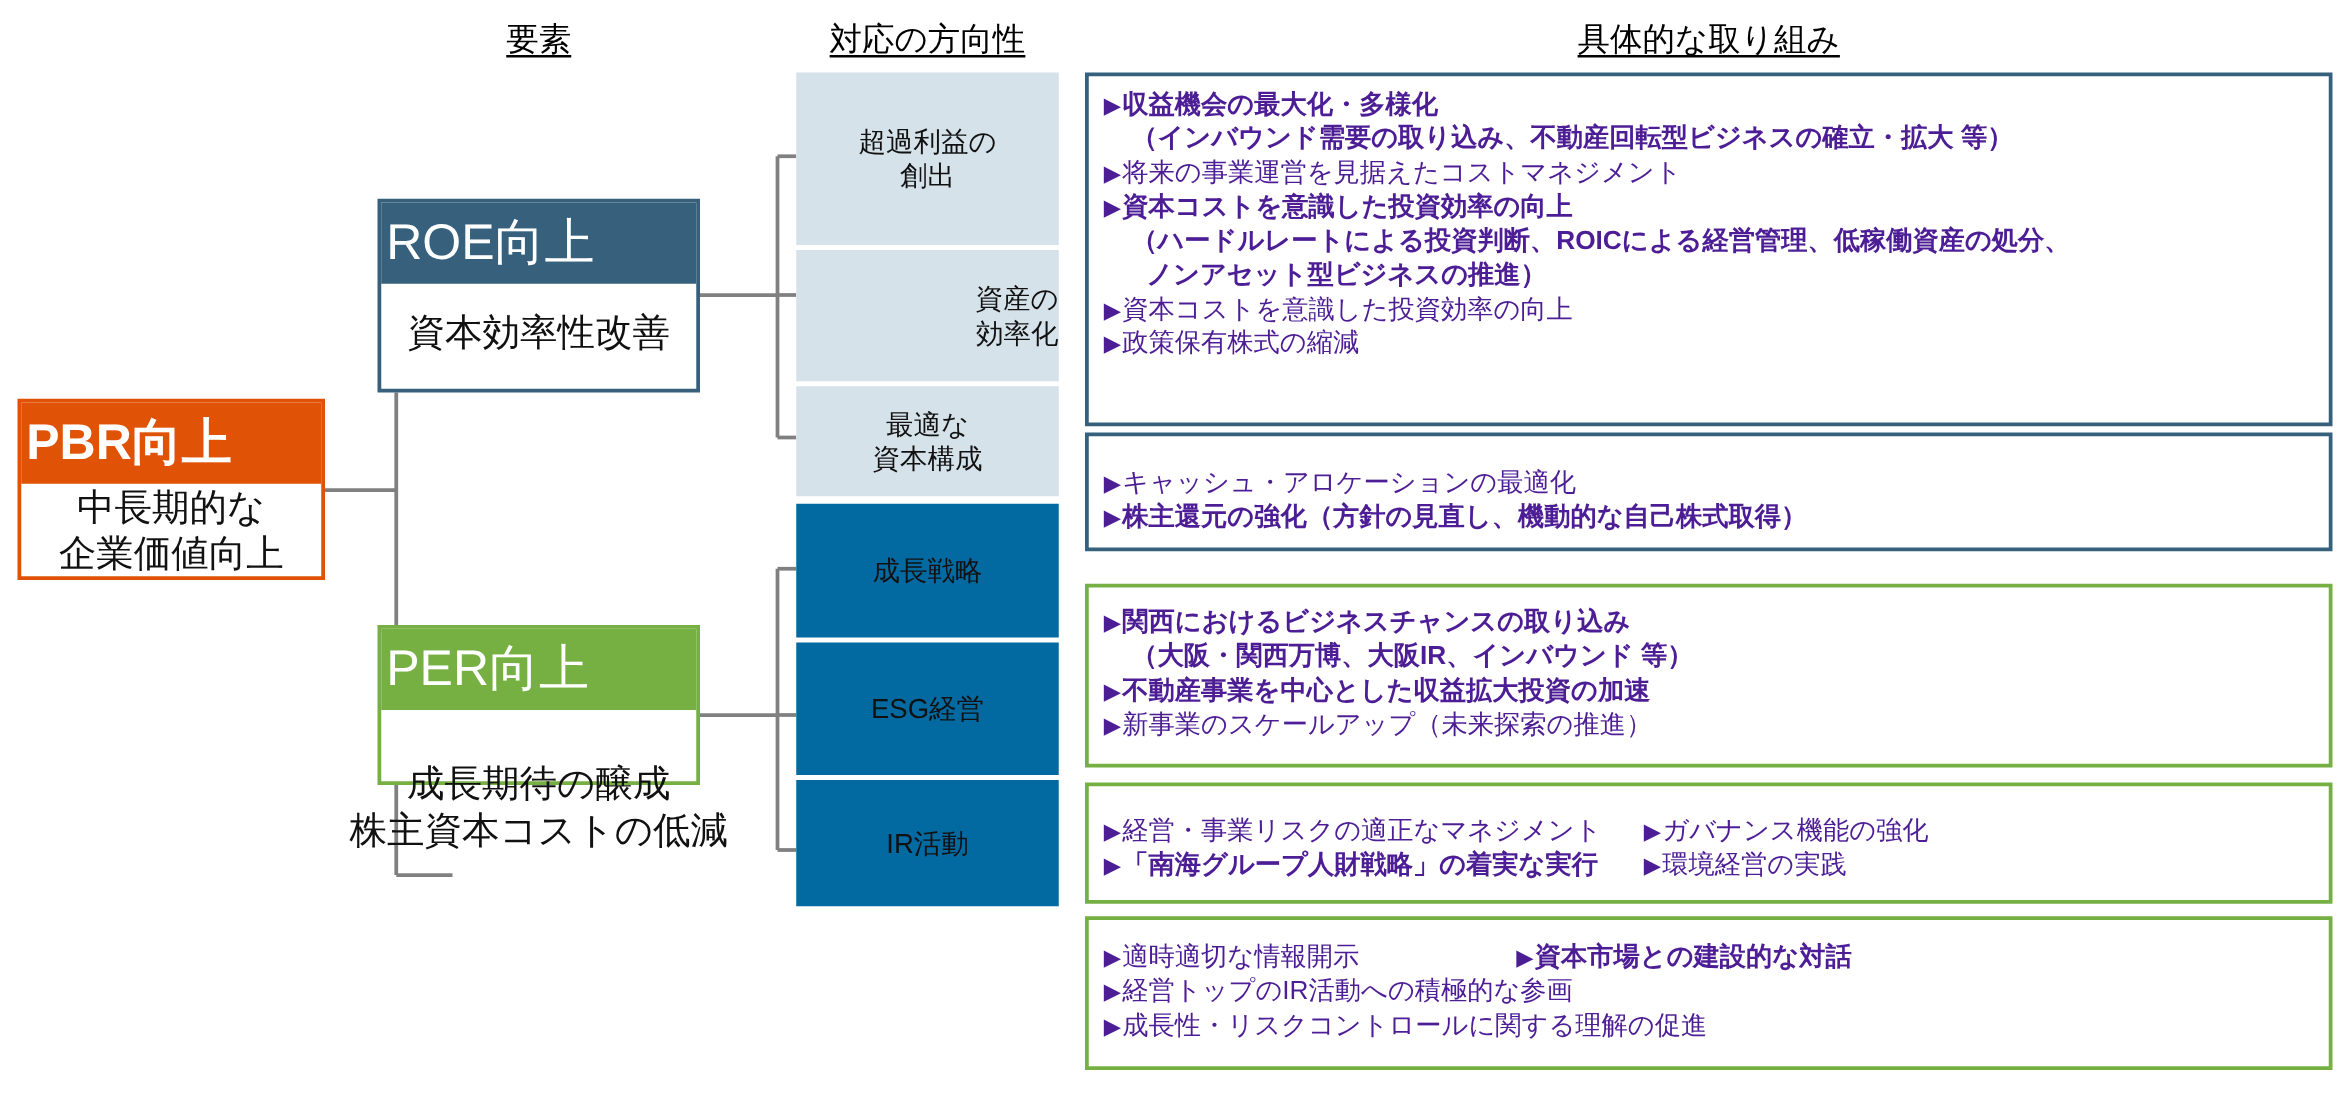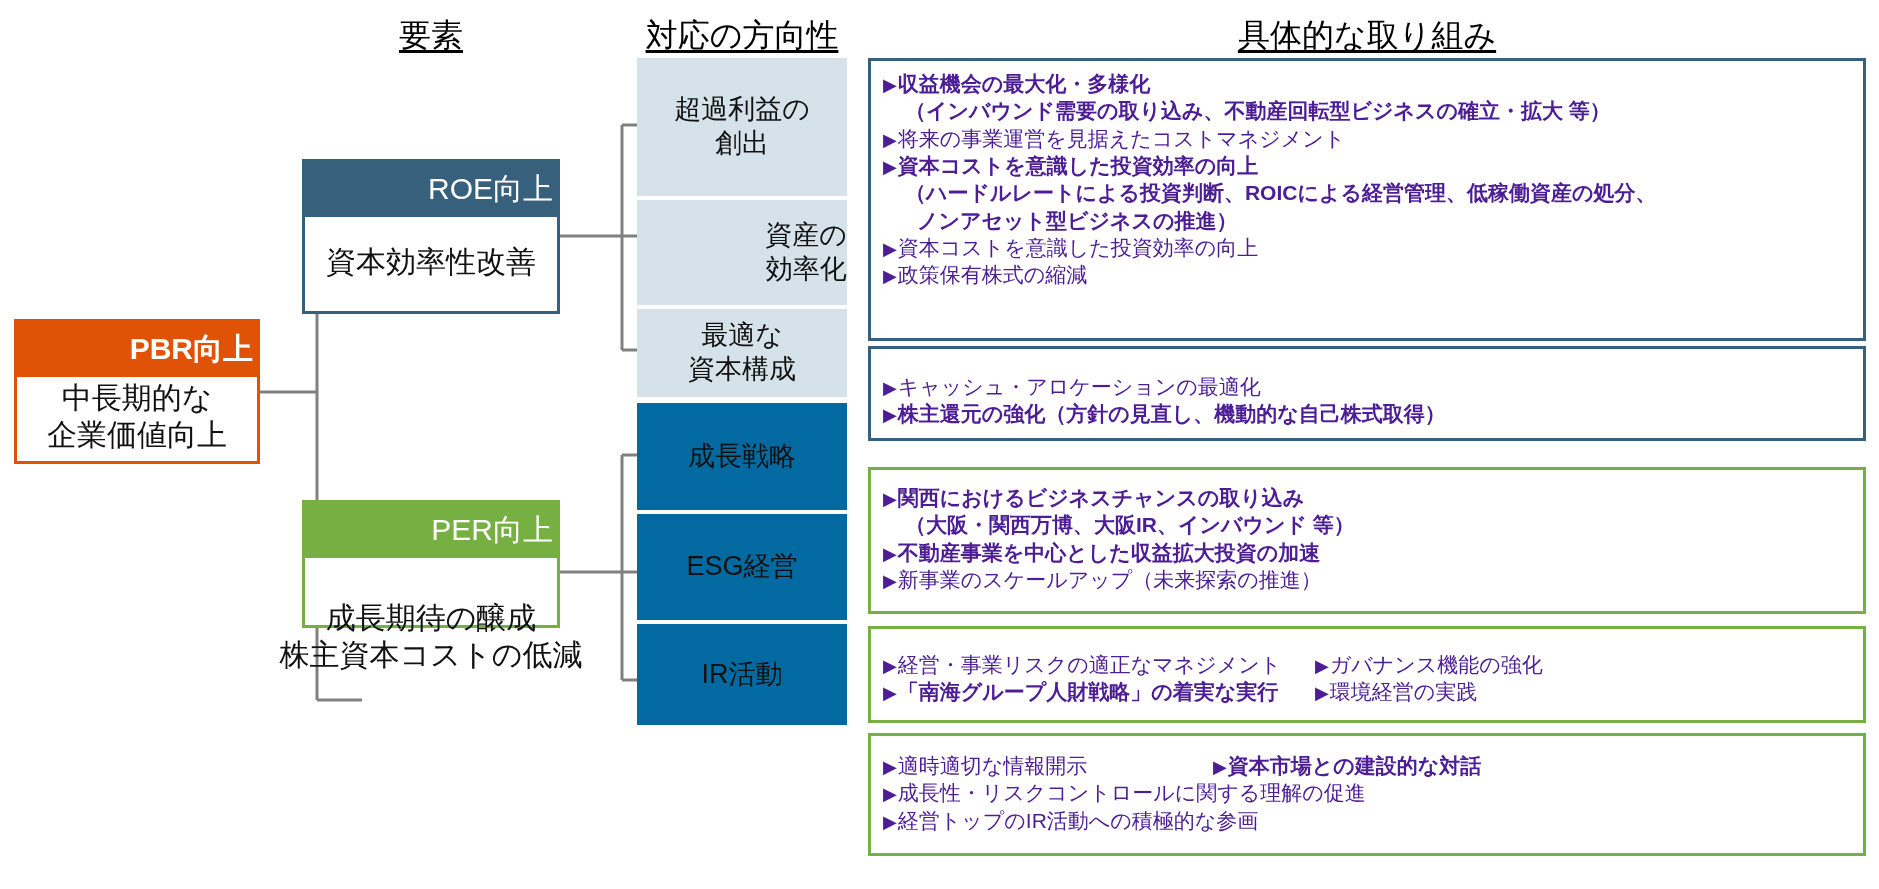--- a/index.html
+++ b/index.html
@@ -9,43 +9,43 @@
     background: #ffffff;
     font-family: "Liberation Sans", "DejaVu Sans", sans-serif;
     overflow: hidden;
     position: relative;
   }
   #stage { position: relative; width: 1879px; height: 889px; }
 
   
   .col-header {
     position: absolute;
-    font-size: 32px;
+    font-size: 26px;
     color: #000;
     text-decoration: underline;
     text-underline-offset: 4px;
     white-space: nowrap;
     text-align: center;
   }
 
   
   #connectors { position: absolute; left: 0; top: 0; width: 1879px; height: 889px; }
 
   
   .kpi-box {
     position: absolute;
     border: 3px solid;
     background: #ffffff;
     display: flex;
     flex-direction: column;
   }
   .kpi-head {
-    font-size: 30px;
+    font-size: 40px;
     color: #ffffff;
-    text-align: right;
+    text-align: left;
     line-height: 1.0;
     padding: 12px 4px 13px 4px;
     white-space: nowrap;
   }
   .kpi-head.bold { font-weight: bold; }
   .kpi-body {
     flex: 1;
     display: flex;
     flex-direction: column;
     align-items: center;
@@ -67,21 +67,21 @@
 
   
   .dir-box {
     position: absolute;
     left: 637px;
     width: 210px;
     display: flex;
     align-items: center;
     justify-content: center;
     text-align: center;
-    font-size: 27px;
+    font-size: 22px;
     color: #111;
     line-height: 1.25;
   }
   .dir-box.blue  { background: #d6e2ea; }
   .dir-box.green { background: #0369a1; }
   .dir-box span { display: block; white-space: nowrap; }
 
   
   .act-box {
     position: absolute;
@@ -256,20 +256,20 @@
       <span><span class="tri">▶</span><span>環境経営の実践</span></span>
     </div>
   </div>
 
   <div class="act-box green" style="top:733px; height:123px; padding-top:16px;">
     <div class="line two-col">
       <span class="c1" style="width:330px;"><span class="tri">▶</span><span>適時適切な情報開示</span></span>
       <span style="font-weight:bold;"><span class="tri">▶</span><span>資本市場との建設的な対話</span></span>
     </div>
     <div class="line">
+      <span class="tri">▶</span><span>経営トップのIR活動への積極的な参画</span>
+    </div>
+    <div class="line">
       <span class="tri">▶</span><span>成長性・リスクコントロールに関する理解の促進</span>
     </div>
-    <div class="line">
-      <span class="tri">▶</span><span>経営トップのIR活動への積極的な参画</span>
-    </div>
   </div>
 
 </div>
 
 </body></html>

